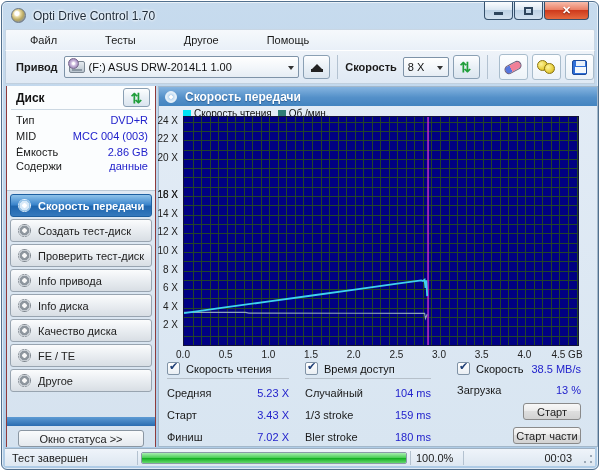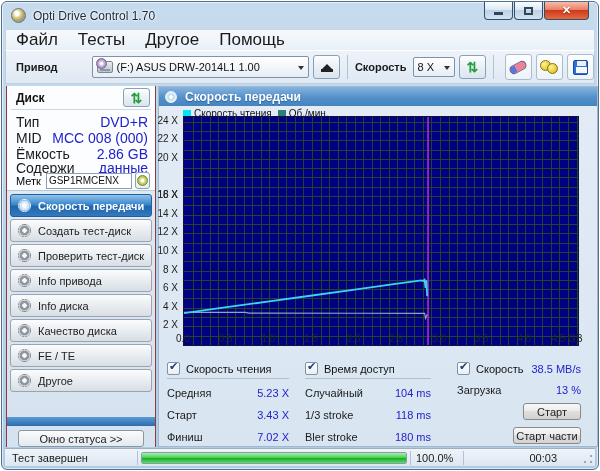--- a/index.html
+++ b/index.html
@@ -18,32 +18,32 @@
     background:linear-gradient(#fbfdfe,#dce8f3 45%,#bdd2e5 50%,#d3e2f0); margin-left:1px;
     display:flex; align-items:center; justify-content:center; cursor:pointer; }
   .wbtn.close { width:45px; background:linear-gradient(#f7bcab,#ea8066 45%,#ce3a1c 50%,#e66a3f); }
   .gl-min { width:9px; height:3px; background:#2e455c; margin-top:6px; }
   .gl-max { width:9px; height:8px; border:2px solid #2e455c; background:transparent; }
   .gl-close { color:#fff; font-size:11px; font-weight:bold; text-shadow:0 1px 1px #7c1d08; }
 
   
   .menubar { position:absolute; left:3px; right:3px; top:27px; height:21px; display:flex; align-items:center;
     background:linear-gradient(#f6f9fc,#e9f0f8); border:1px solid #c8d6e4; border-bottom:none; border-radius:2px 2px 0 0; }
-  .menu-item { padding:2px 10px; font-size:17px; color:#1a1a1a; cursor:default; }
+  .menu-item { padding:2px 24px; font-size:11px; color:#1a1a1a; cursor:default; }
 
   
   .toolbar { position:absolute; left:3px; right:3px; top:48px; height:34px; display:flex; align-items:center;
     background:linear-gradient(#eef3f9,#dfe9f4); border:1px solid #c0cfde; border-top:1px solid #fff; padding-left:10px; }
   .tb-label { font-size:11px; font-weight:bold; color:#1a1a1a; margin-right:6px; }
   .combo { height:22px; display:flex; align-items:center; background:linear-gradient(#ffffff,#f2f6fa 55%,#e6edf4);
     border:1px solid #7e93a8; border-radius:2px; padding-left:4px; cursor:pointer; }
   .combo-text { font-size:11px; color:#111; white-space:nowrap; overflow:hidden; }
   .combo-arrow { margin-left:auto; width:15px; align-self:stretch; display:flex; align-items:center; justify-content:center; }
   .tri-down { width:0; height:0; border:3.5px solid transparent; border-top:4px solid #333; margin-top:4px; }
-  .drive-combo { width:243px;margin-left:28px; }
+  .drive-combo { width:243px; }
   .drive-ico { width:16px; height:12px; margin-right:4px; position:relative;
     background:linear-gradient(#e6ebf0,#b9c4ce); border:1px solid #7c8894; border-radius:2px; }
   .drive-ico::after { content:""; position:absolute; left:2px; top:7px; width:10px; height:2px; background:#8b98a4; }
   .drive-ico::before { content:""; position:absolute; left:-2px; top:-4px; width:9px; height:9px; border-radius:50%;
     background:radial-gradient(circle at 50% 50%, #fff 0 1px, #cbb8de 40%, #9a86b4 80%); border:1px solid #77678c; }
   .tbtn { height:24px; min-width:27px; margin-left:4px; border:1px solid #8aa0b4; border-radius:3px;
     background:linear-gradient(#fdfeff,#e9f0f6 50%,#dbe5ef); display:flex; align-items:center; justify-content:center; cursor:pointer; }
   .eject-ico { position:relative; width:12px; height:10px; }
   .eject-ico .t { width:0; height:0; border:6px solid transparent; border-bottom:6px solid #222; position:absolute; top:-4px; left:0; }
   .eject-ico .b { position:absolute; left:0; bottom:0; width:12px; height:3px; background:#222; }
@@ -62,21 +62,21 @@
   .floppy-ico::after { content:""; position:absolute; left:2px; bottom:1px; width:11px; height:6px; background:#f4f8fc; }
 
   
   .sidebar { position:absolute; left:4px; top:84px; width:150px; height:361px;
     border-left:1px solid #8f3a3a; border-right:1px solid #8f3a3a; background:linear-gradient(#e2ebf4,#d5e2ef); }
   .disk-panel { position:absolute; left:0; top:0; right:0; height:105px; background:#fbfdfe; border-bottom:1px solid #b9c8d6; }
   .dp-head { position:absolute; left:0; top:0; right:0; height:24px; }
   .dp-title { position:absolute; left:9px; top:5px; font-size:12px; font-weight:bold; color:#111; }
   .dp-refresh { position:absolute; right:5px; top:2px; width:22px; height:19px; }
   .dp-sep { position:absolute; left:4px; right:4px; top:23px; height:1px; background:#ccd8e2; }
-  .dp-row { position:absolute; left:9px; right:7px; height:13px; display:flex; justify-content:space-between; font-size:14px; }
+  .dp-row { position:absolute; left:9px; right:7px; height:13px; display:flex; justify-content:space-between; font-size:11px; }
   .dp-row .l { color:#1a1a1a; } .dp-row .v { color:#2222cc; }
   .dp-label-row { position:absolute; left:9px; right:5px; top:86px; height:17px; display:flex; align-items:center; font-size:11px; }
   .dp-input { width:86px; height:16px; margin-left:5px; border:1px solid #8aa0b4; font-size:10px; padding:0 2px;
     font-family:"Liberation Sans",sans-serif; color:#111; background:#fff; }
   .dp-disc-btn { margin-left:3px; width:20px; height:17px; border:1px solid #8aa0b4; border-radius:3px;
     background:linear-gradient(#fdfeff,#e9f0f6); display:flex; align-items:center; justify-content:center; cursor:pointer; }
   .disc-small { width:11px; height:11px; border-radius:50%;
     background:radial-gradient(circle at 50% 50%, #fff 0 1.5px, #d8e08a 35%, #aab83c 80%); border:1px solid #7a8430; }
 
   .nav { position:absolute; left:3px; right:3px; top:108px; }
@@ -100,21 +100,21 @@
   .panel-header .ph-ico { width:12px; height:12px; border-radius:50%;
     background:radial-gradient(circle at 50% 50%, #fff 0 1.5px, #bcd8f0 30%, #e8f2fa 70%); border:1px solid #e8f2fa; }
   .panel-header .ph-title { color:#fff; font-size:12px; font-weight:bold; margin-left:8px; text-shadow:0 1px 1px #2a5f96; }
   .legend { position:absolute; left:24px; top:21px; display:flex; align-items:center; font-size:10px; color:#111; }
   .legend .sw { width:8px; height:8px; margin-right:3px; }
   .legend .li { display:flex; align-items:center; margin-right:6px; }
   .plot-wrap { position:absolute; left:24px; top:29px; width:396px; height:230px; border:1px solid #11113a; }
   #plot-svg { display:block; }
   #y-axis { position:absolute; left:0; top:29px; width:22px; height:230px; }
   #y-axis span { position:absolute; right:3px; font-size:10px; color:#222; white-space:nowrap; }
-  #x-axis { position:absolute; left:24px; top:246px; width:396px; height:12px; }
+  #x-axis { position:absolute; left:24px; top:262px; width:396px; height:12px; }
   #x-axis span { position:absolute; transform:translateX(-50%); font-size:10px; color:#222; white-space:nowrap; }
 
   
   .sg { position:absolute; top:274px; font-size:11px; }
   .sg-h { height:15px; display:flex; align-items:center; }
   .sg-h .t { margin-left:6px; color:#111; }
   .sg-h .hv { margin-left:auto; color:#2222cc; }
   .cb { width:13px; height:13px; background:linear-gradient(#fff,#e9eef3); border:1px solid #8093a6; border-radius:2px;
     position:relative; cursor:pointer; flex:0 0 13px; }
   .cb .ck { position:absolute; left:1px; top:-3px; font-size:11px; color:#1f3f77; }
@@ -131,21 +131,21 @@
   
   .statusbar { position:absolute; left:3px; right:3px; bottom:3px; height:18px; display:flex; align-items:center;
     background:linear-gradient(#eff4fa,#dde7f1); border-top:1px solid #9db0c2; font-size:11px; color:#1a1a1a; }
   .sb-cell { height:100%; display:flex; align-items:center; }
   .sb-div { width:1px; height:14px; background:#b4c2d0; }
   #sb-status { width:132px; padding-left:7px; }
   #sb-bar { width:272px; padding:0 3px; }
   .track { flex:1; height:12px; border:1px solid #8a9aa8; background:linear-gradient(#dcdcdc,#f2f2f2); border-radius:2px; overflow:hidden; }
   .fill { height:100%; background:linear-gradient(#a8eeb0,#4fd05a 45%,#17b025 55%,#63d86e); }
   #sb-pct { width:52px; padding-left:5px; }
-  #sb-time { flex:1; justify-content:flex-end; padding-right:38px; }
+  #sb-time { flex:1; justify-content:flex-end; padding-right:23px; }
   .grip { position:absolute; right:2px; bottom:2px; width:10px; height:10px;
     background:
       radial-gradient(circle at 8px 2px, #9aa8b6 1px, transparent 1.4px),
       radial-gradient(circle at 8px 8px, #9aa8b6 1px, transparent 1.4px),
       radial-gradient(circle at 2px 8px, #9aa8b6 1px, transparent 1.4px);
     cursor:nwse-resize; }
 </style>
 </head>
 <body>
 
@@ -223,36 +223,29 @@
           <span class="refresh-ico">⇄</span>
         </div>
       </div>
       <div class="dp-sep"></div>
       <div class="dp-row" style="top:28px">
         <span class="l">Тип</span>
         <span class="v">DVD+R</span>
       </div>
       <div class="dp-row" style="top:44px">
         <span class="l">MID</span>
-        <span class="v">MCC 008 (000)</span>
+        <span class="v">MCC 004 (003)</span>
       </div>
       <div class="dp-row" style="top:60px">
         <span class="l">Ёмкость</span>
         <span class="v">2.86 GB</span>
       </div>
       <div class="dp-row" style="top:74px">
         <span class="l">Содержи</span>
         <span class="v">данные</span>
-      </div>
-      <div class="dp-label-row">
-        <span class="l">Метк</span>
-        <input class="dp-input" value="GSP1RMCENX" style="">
-        <div class="dp-disc-btn">
-          <span class="disc-small"></span>
-        </div>
       </div>
     </div>
 
     <div class="nav">
       <div class="nav-btn active">
         <span class="disc-ico"></span>
           <span class="lbl">Скорость передачи</span>
         </div>
       <div class="nav-btn">
         <span class="disc-ico"></span>
@@ -436,21 +429,21 @@
           </span>
         <span class="t">Время доступ</span>
       </div>
       <div class="sg-sep"></div>
       <div class="sg-row first">
         <span class="l">Случайный</span>
         <span class="v">104 ms</span>
       </div>
       <div class="sg-row">
         <span class="l">1/3 stroke</span>
-        <span class="v">118 ms</span>
+        <span class="v">159 ms</span>
       </div>
       <div class="sg-row">
         <span class="l">Bler stroke</span>
         <span class="v">180 ms</span>
       </div>
     </div>
 
     <div class="sg" id="g3">
       <div class="sg-h">
         <span class="cb">

